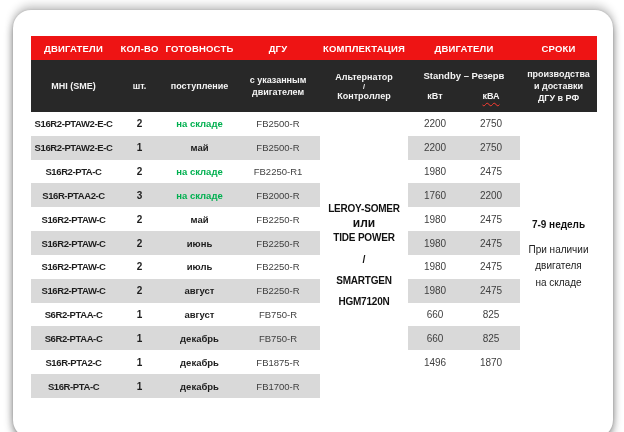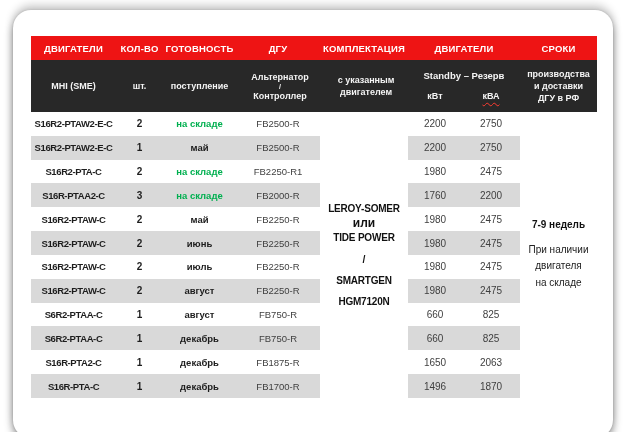--- a/index.html
+++ b/index.html
@@ -90,28 +90,28 @@
         <div class="cell w4">ДГУ</div>
         <div class="cell w5">КОМПЛЕКТАЦИЯ</div>
         <div class="cell w67">ДВИГАТЕЛИ</div>
         <div class="cell w8">СРОКИ</div>
       </div>
 
       <div class="shrow">
         <div class="cell w1">MHI (SME)</div>
         <div class="cell w2">шт.</div>
         <div class="cell w3">поступление</div>
+        <div class="cell w4 stack">
+          <span>с указанным</span>
+          <span>двигателем</span>
+        </div>
         <div class="cell w5 stack">
           <span>Альтернатор</span>
           <span class="slash-small">/</span>
           <span>Контроллер</span>
-        </div>
-        <div class="cell w4 stack">
-          <span>с указанным</span>
-          <span>двигателем</span>
         </div>
         <div class="cell w67 power-head">
           <div class="standby">Standby – Резерв</div>
           <div class="units">
             <span class="cell wkw">кВт</span>
             <span class="cell wkva"><span class="kva-underline">кВА</span></span>
           </div>
         </div>
         <div class="cell w8 stack">
           <span>производства</span>
@@ -241,24 +241,20 @@
           </div>
           <div class="prow">
             <div class="cell wkw c-kw">660</div>
             <div class="cell wkva c-kva">825</div>
           </div>
           <div class="prow">
             <div class="cell wkw c-kw">660</div>
             <div class="cell wkva c-kva">825</div>
           </div>
           <div class="prow">
-            <div class="cell wkw c-kw">1650</div>
-            <div class="cell wkva c-kva">2063</div>
-          </div>
-          <div class="prow">
             <div class="cell wkw c-kw">1496</div>
             <div class="cell wkva c-kva">1870</div>
           </div>
         </div>
 
         <div class="seg-terms">
           <div class="terms-head">7-9 недель</div>
           <div class="terms-line">При наличии</div>
           <div class="terms-line">двигателя</div>
           <div class="terms-line">на складе</div>

